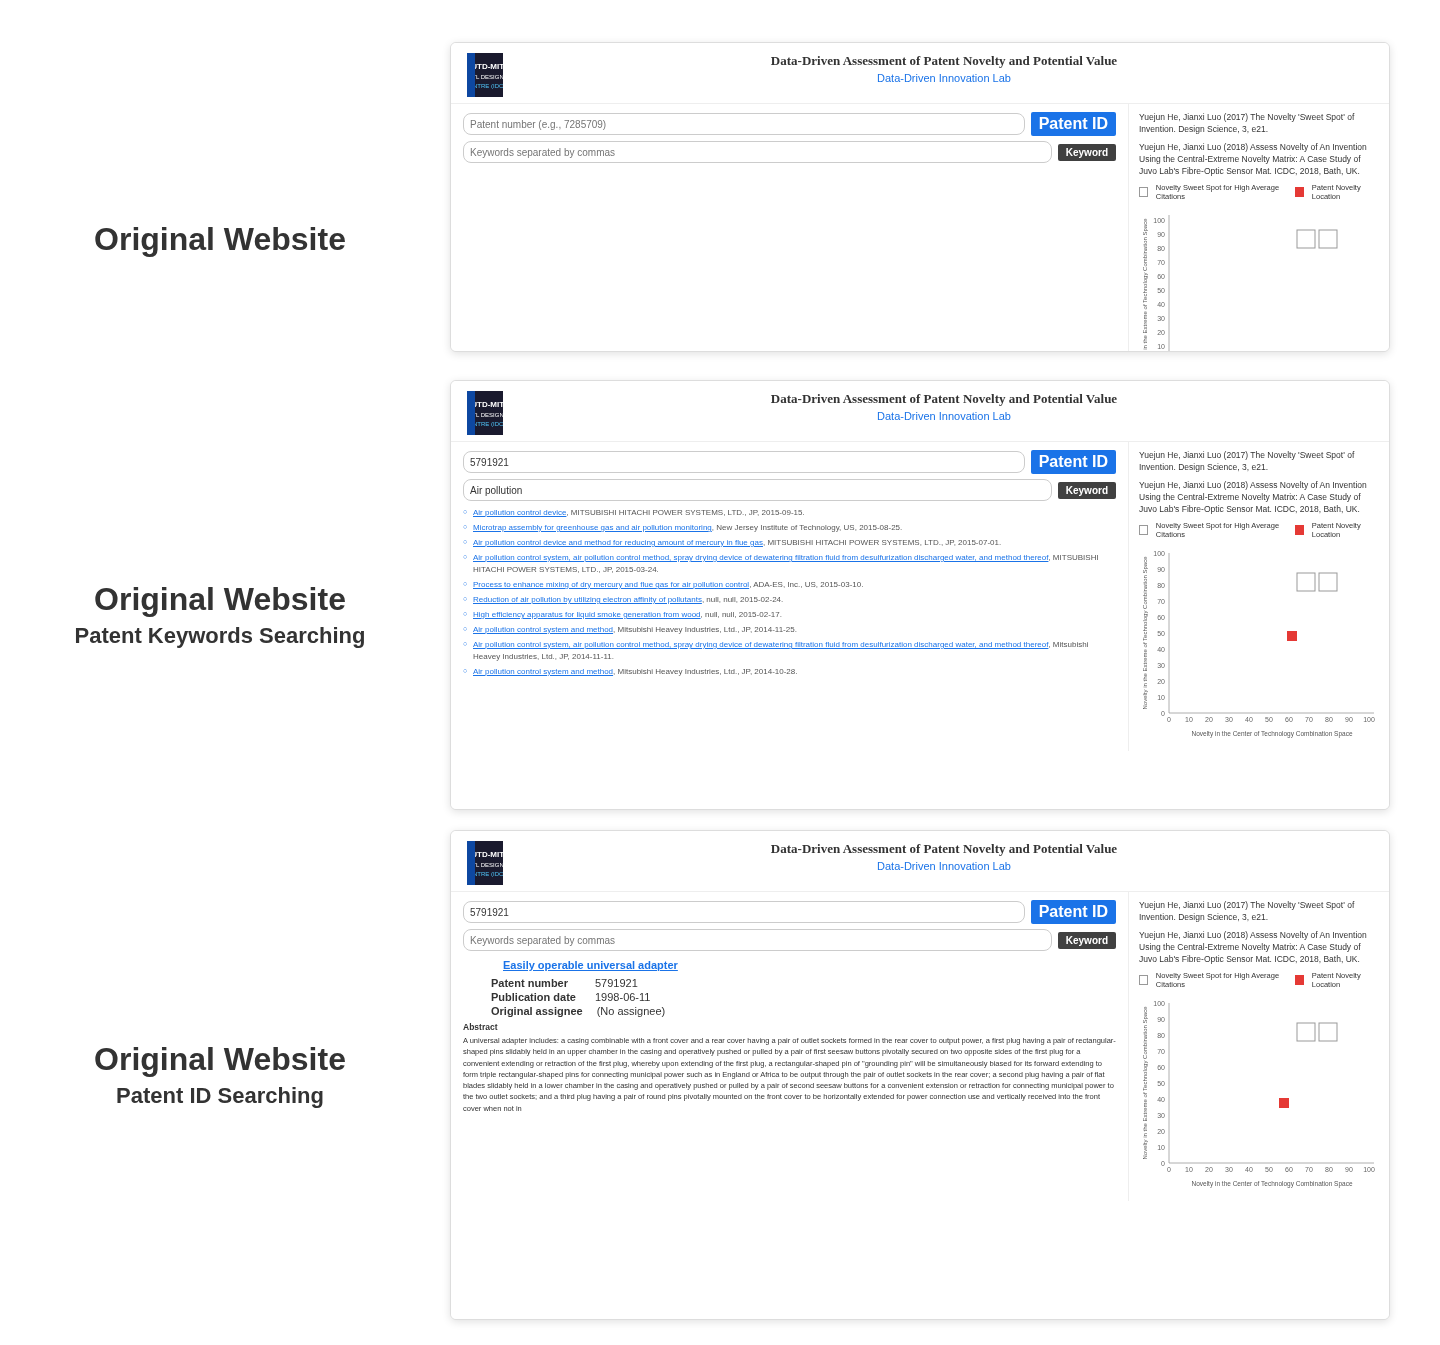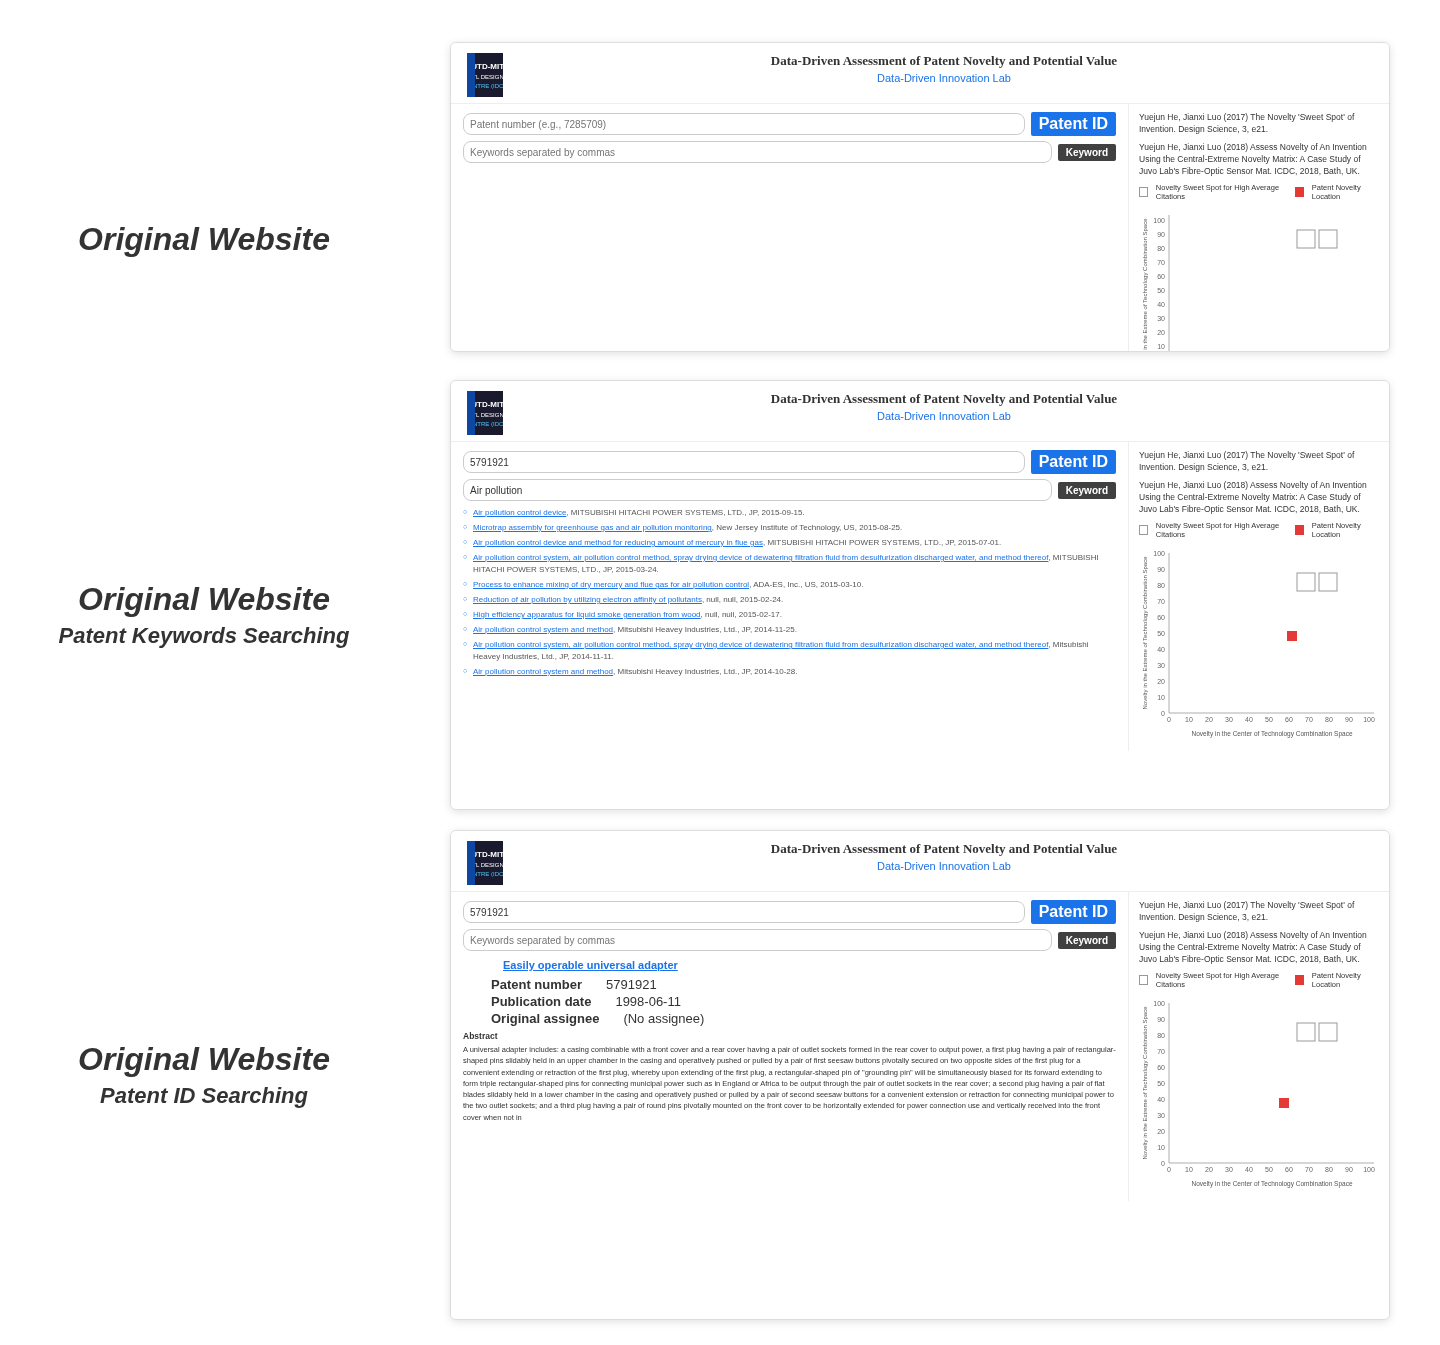--- a/index.html
+++ b/index.html
@@ -7,24 +7,23 @@
       background: #ffffff;
       font-family: Arial, sans-serif;
       width: 1440px;
       min-height: 1345px;
       position: relative;
     }
 
     
     .left-label {
       position: absolute;
-      left: 44px;
+      left: 60px;
       text-align: center;
       width: 320px;
-      font-style: italic;
     }
     .left-label .main-text {
       font-size: 32px;
       font-weight: 700;
       color: #333;
       line-height: 1.2;
     }
     .left-label .sub-text {
       font-size: 22px;
       font-weight: 700;
@@ -221,22 +220,22 @@
     .patent-title {
       font-size: 11px;
       color: #1a73e8;
       font-weight: 600;
       margin-bottom: 6px;
       text-decoration: underline;
       padding-left: 40px;
     }
     .patent-detail-row {
       display: flex;
-      gap: 24px;
-      font-size: 13px;
+      gap: 14px;
+      font-size: 11px;
       color: #333;
       margin-bottom: 2px;
       padding-left: 28px;
     }
     .patent-detail-label {
       font-weight: 600;
       min-width: 90px;
     }
     .patent-abstract-label {
       font-size: 8.5px;

